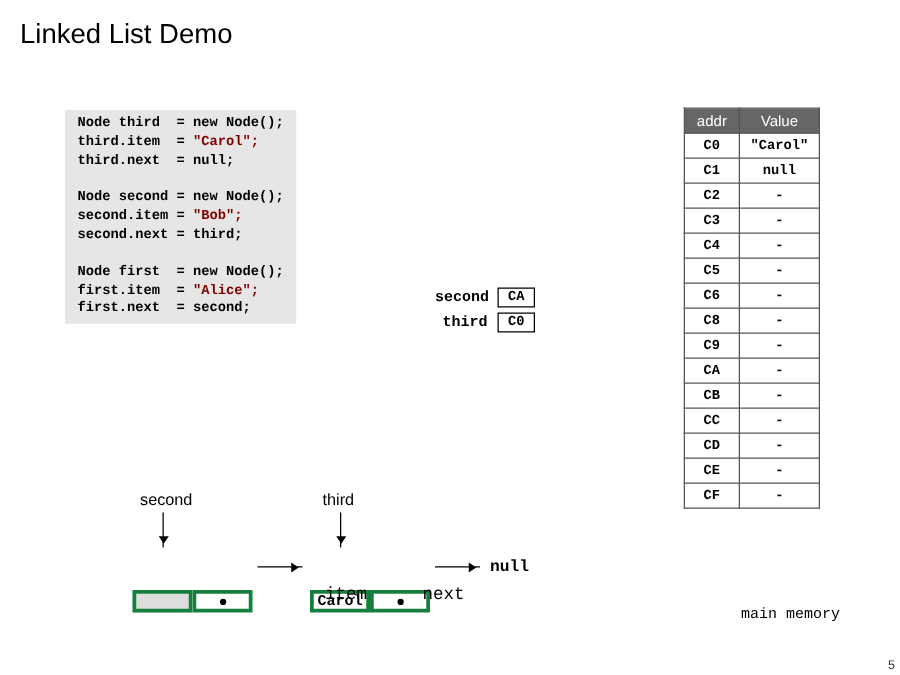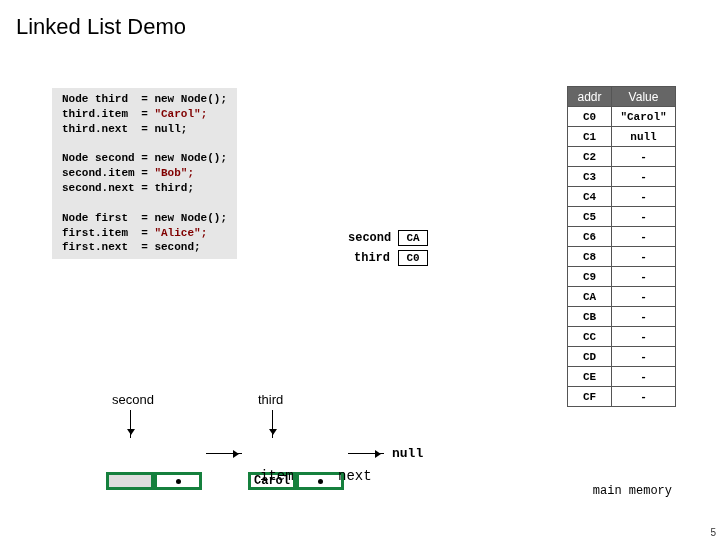--- a/index.html
+++ b/index.html
@@ -42,21 +42,21 @@
   .ptr-row { display: flex; align-items: center; height: 20px; }
   .ptr-name { width: 50px; text-align: right; padding-right: 8px; }
   .ptr-box {
     width: 30px; height: 16px; border: 1px solid #000;
     display: inline-flex; align-items: center; justify-content: center;
     font-weight: bold; background: #fff; font-size: 11px;
   }
 
   .memtable {
     position: absolute;
-    right: 44px;
+    right: 64px;
     top: 86px;
     border-collapse: collapse;
     font-size: 12px;
   }
   .memtable th, .memtable td {
     border: 1px solid #555;
     padding: 2px 8px;
     text-align: center;
     height: 20px;
     min-width: 44px;

